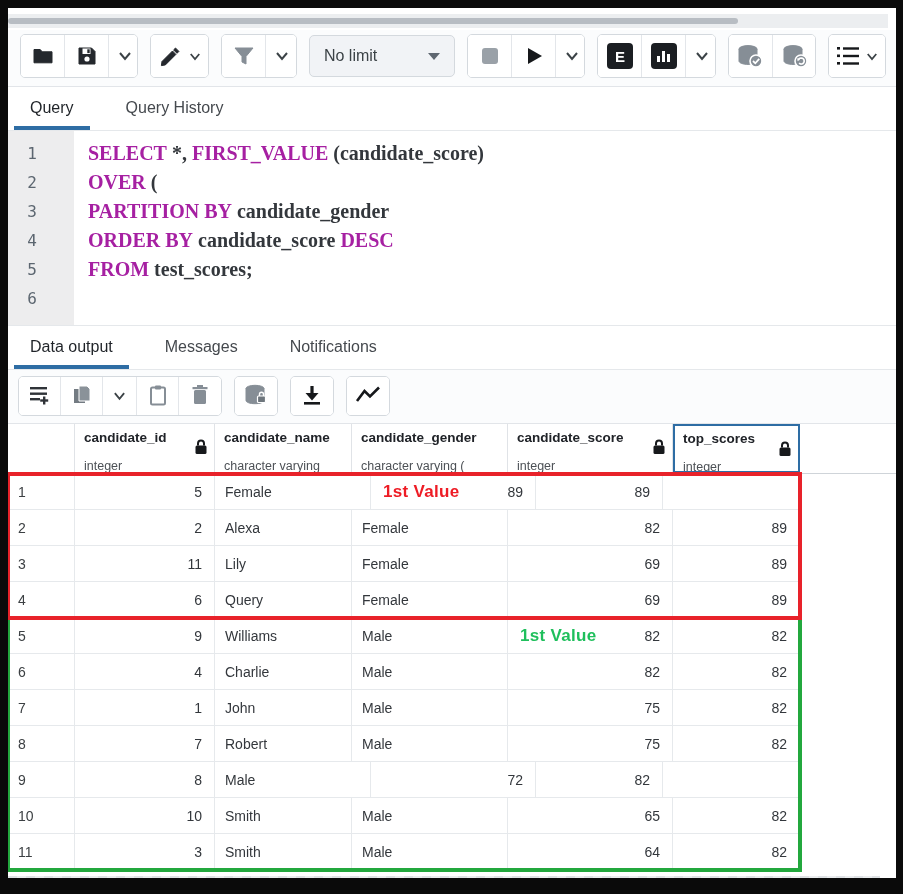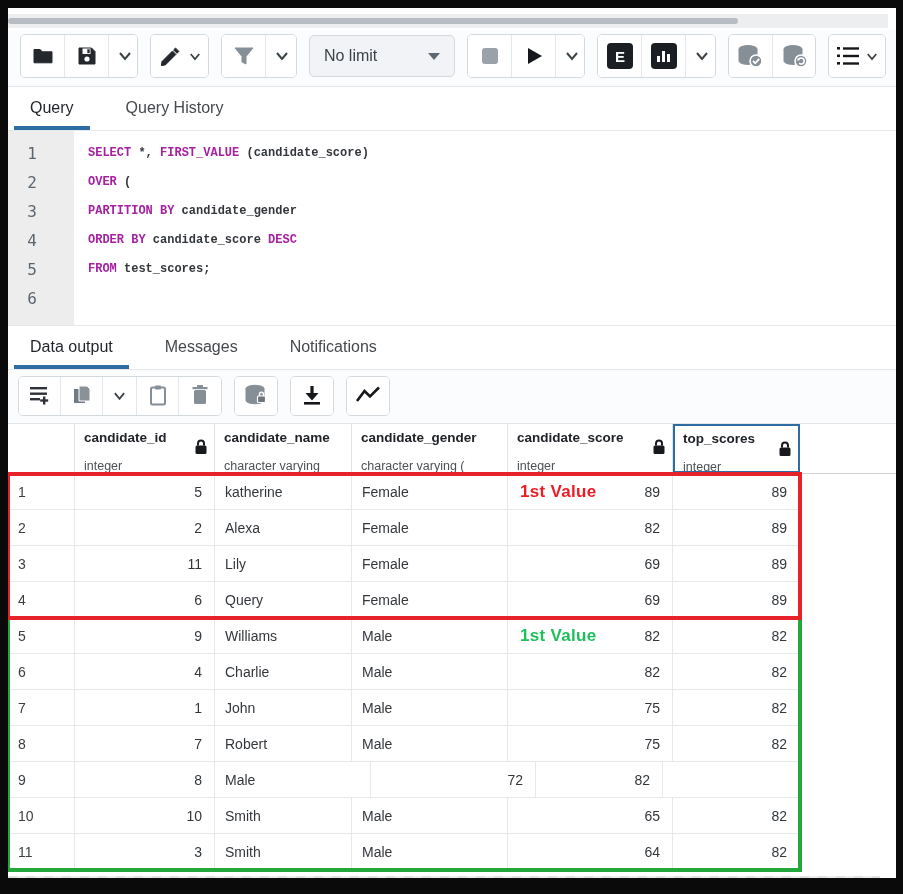--- a/index.html
+++ b/index.html
@@ -29,21 +29,21 @@
   
   .tabs { display:flex; gap:20px; padding:0 6px; border-bottom:1px solid #e5e8eb; background:#fff; }
   .tab { padding:12px 16px 9px 16px; font-size:16px; color:#45494e; cursor:pointer; border-bottom:4px solid transparent; }
   .tab.active { color:#1f2328; border-bottom-color:#2e6da4; }
 
   
   .editor { display:flex; background:#fff; border-bottom:1px solid #e5e8eb; }
   .gutter { width:66px; background:#ededee; padding:8px 0 12px 0; }
   .codecol { flex:1; padding:8px 0 12px 14px; }
   .gline { height:29px; line-height:29px; font-family:"DejaVu Sans Mono", monospace; font-size:16px; color:#5c6670; text-align:center; padding-right:18px; }
-  .cline { height:29px; line-height:29px; font-family:Liberation Mono, monospace; font-size:12px; font-weight:600; color:#33373c; white-space:pre; }
+  .cline { height:29px; line-height:29px; font-family:Liberation Serif, serif; font-size:20px; font-weight:600; color:#33373c; white-space:pre; }
   .kw { color:#a620a2; font-weight:700; }
 
   
   .toolbar2 { display:flex; align-items:center; gap:12px; padding:6px 10px 7px 10px; background:#fbfcfd; border-bottom:1px solid #e2e5e9; }
   .tbtn2 { display:flex; align-items:center; justify-content:center; min-width:42px; height:38px; background:#fff; border:none; border-right:1px solid #e3e6ea; cursor:pointer; padding:0 8px; }
   .tbtn2:last-child { border-right:none; }
 
   
   .grid { position:relative; }
   .grid-header { display:flex; height:50px; border-bottom:1px solid #cfd4d9; background:#fff; }
@@ -386,21 +386,20 @@
                 <rect x="1.5" y="6.5" width="11" height="8.5" rx="1.5" fill="#17191c"></rect>
                 <path d="M4 6.5V4.5a3 3 0 0 1 6 0v2" fill="none" stroke="#17191c" stroke-width="2"></path>
               </svg></span>
           </div>
         </div>
       <div id="grid-body">
           <div class="grp red">
             <div class="row">
               <div class="cell rn c-num">1</div>
               <div class="cell num c-id">5</div>
-              <div class="cell txt c-name">katherine</div>
               <div class="cell txt c-gender">Female</div>
               <div class="cell score c-score">
                 <span class="annot red">1st Value</span>
                 <span>89</span>
               </div>
               <div class="cell num c-top">89</div>
             </div>
             <div class="row">
               <div class="cell rn c-num">2</div>
               <div class="cell num c-id">2</div>

